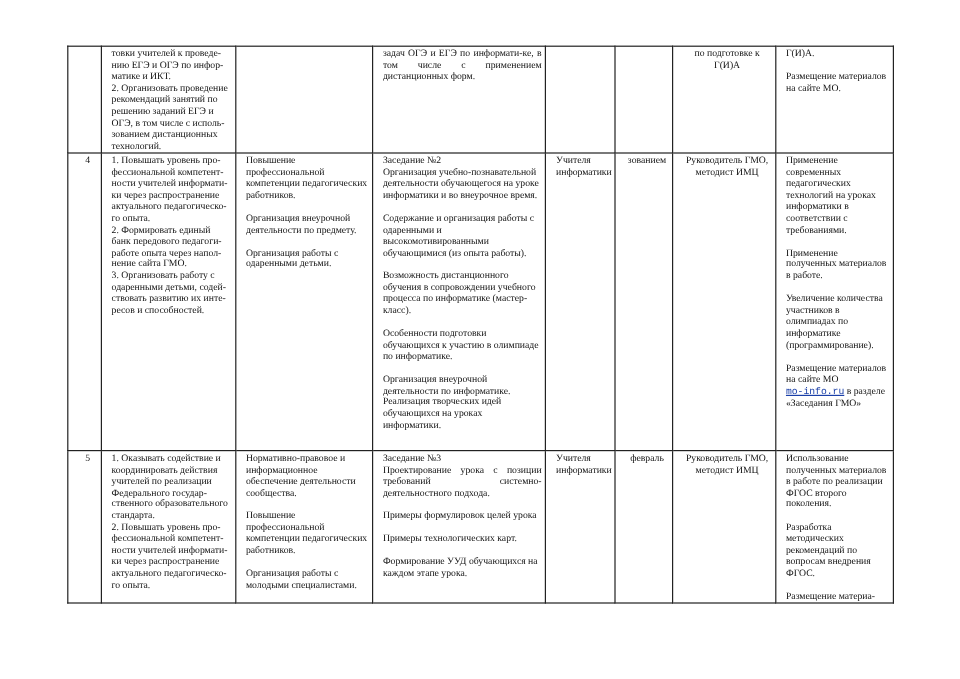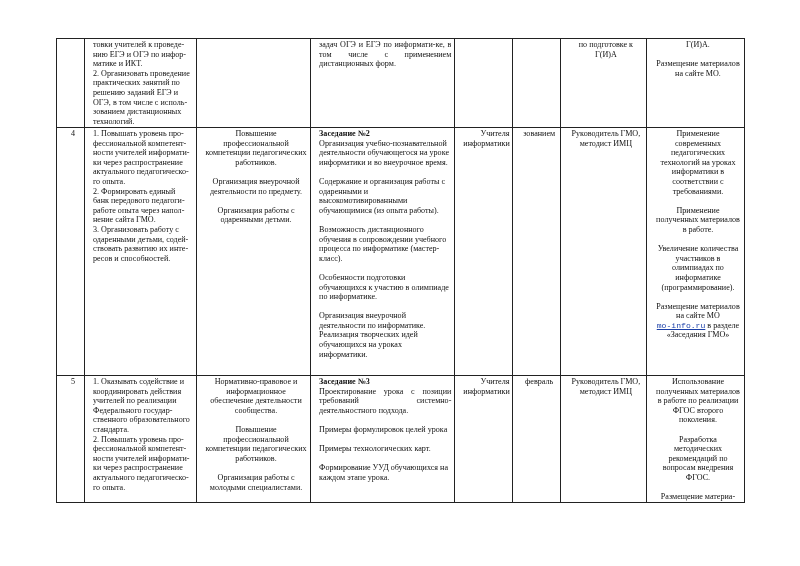--- a/index.html
+++ b/index.html
@@ -4,30 +4,30 @@
 <style>
   html, body { margin:0; padding:0; background:#fff; }
   body { width:800px; height:566px; position:relative; overflow:hidden;
          font-family:"Liberation Serif", "DejaVu Serif", serif; color:#111; }
   table.plan { position:absolute; left:56px; top:38px; border-collapse:collapse;
                table-layout:fixed; width:689px; font-size:8.1px; line-height:9.6px; }
   table.plan td { border:1px solid #222; vertical-align:top; padding:1px 3px 0 8px;
                   overflow:hidden; }
   .c-num { width:26px; text-align:center; }
   .c-goal { width:104px; }
-  .c-dir { width:106px;text-align:center; }
+  .c-dir { width:106px; }
   .c-content { width:134px; }
-  .c-who { width:54px; text-align:right; }
+  .c-who { width:54px; text-align:left; }
   .c-when { width:44px; text-align:center; }
   .c-resp { width:80px; text-align:center; }
-  .c-res { width:91px; text-align:center; }
+  .c-res { width:91px; text-align:left; }
   .just { text-align:justify; }
   .p { margin:0; }
   .gap { margin-top:9.6px; }
-  .title { font-weight:bold; }
+  .title { font-weight:normal; }
   .link { color:#1a3fa8; text-decoration:underline;font-family:Liberation Mono, monospace; }
   tr.r0 td { height:87px; }
   tr.r1 td { height:246px; }
   tr.r2 td { height:122px; }
 </style>
 </head>
 <body>
 
 <table class="plan">
   <colgroup>
@@ -42,21 +42,21 @@
   </colgroup>
   <tbody>
 
     <tr class="r0">
       <td class="c-num"></td>
       <td class="c-goal">
         <div>товки учителей к проведе-</div>
         <div>нию ЕГЭ и ОГЭ по инфор-</div>
         <div>матике и ИКТ.</div>
         <div>2. Организовать проведение</div>
-        <div>практических занятий по</div>
+        <div>рекомендаций занятий по</div>
         <div>решению заданий ЕГЭ и</div>
         <div>ОГЭ, в том числе с исполь-</div>
         <div>зованием дистанционных</div>
         <div>технологий.</div>
       </td>
       <td class="c-dir"></td>
       <td class="c-content just">
         <p class="p">задач ОГЭ и ЕГЭ по информати-ке, в том числе с применением дистанционных форм.</p>
       </td>
       <td class="c-who"></td>

